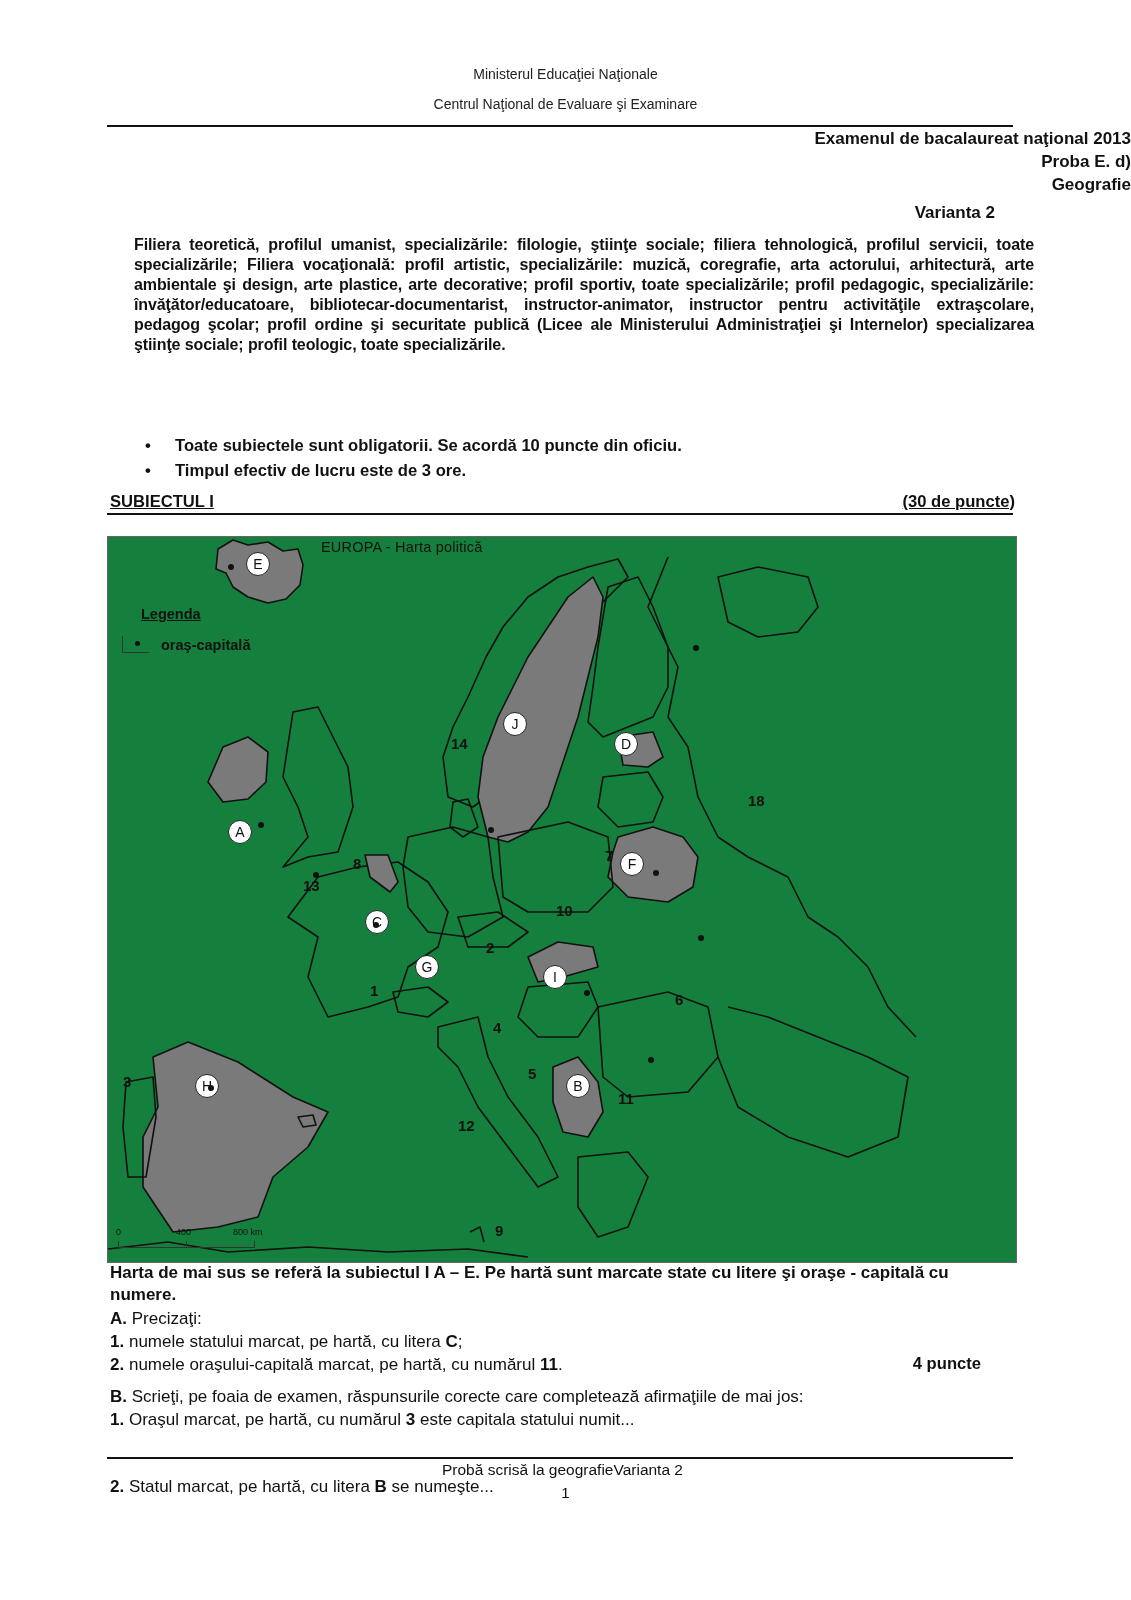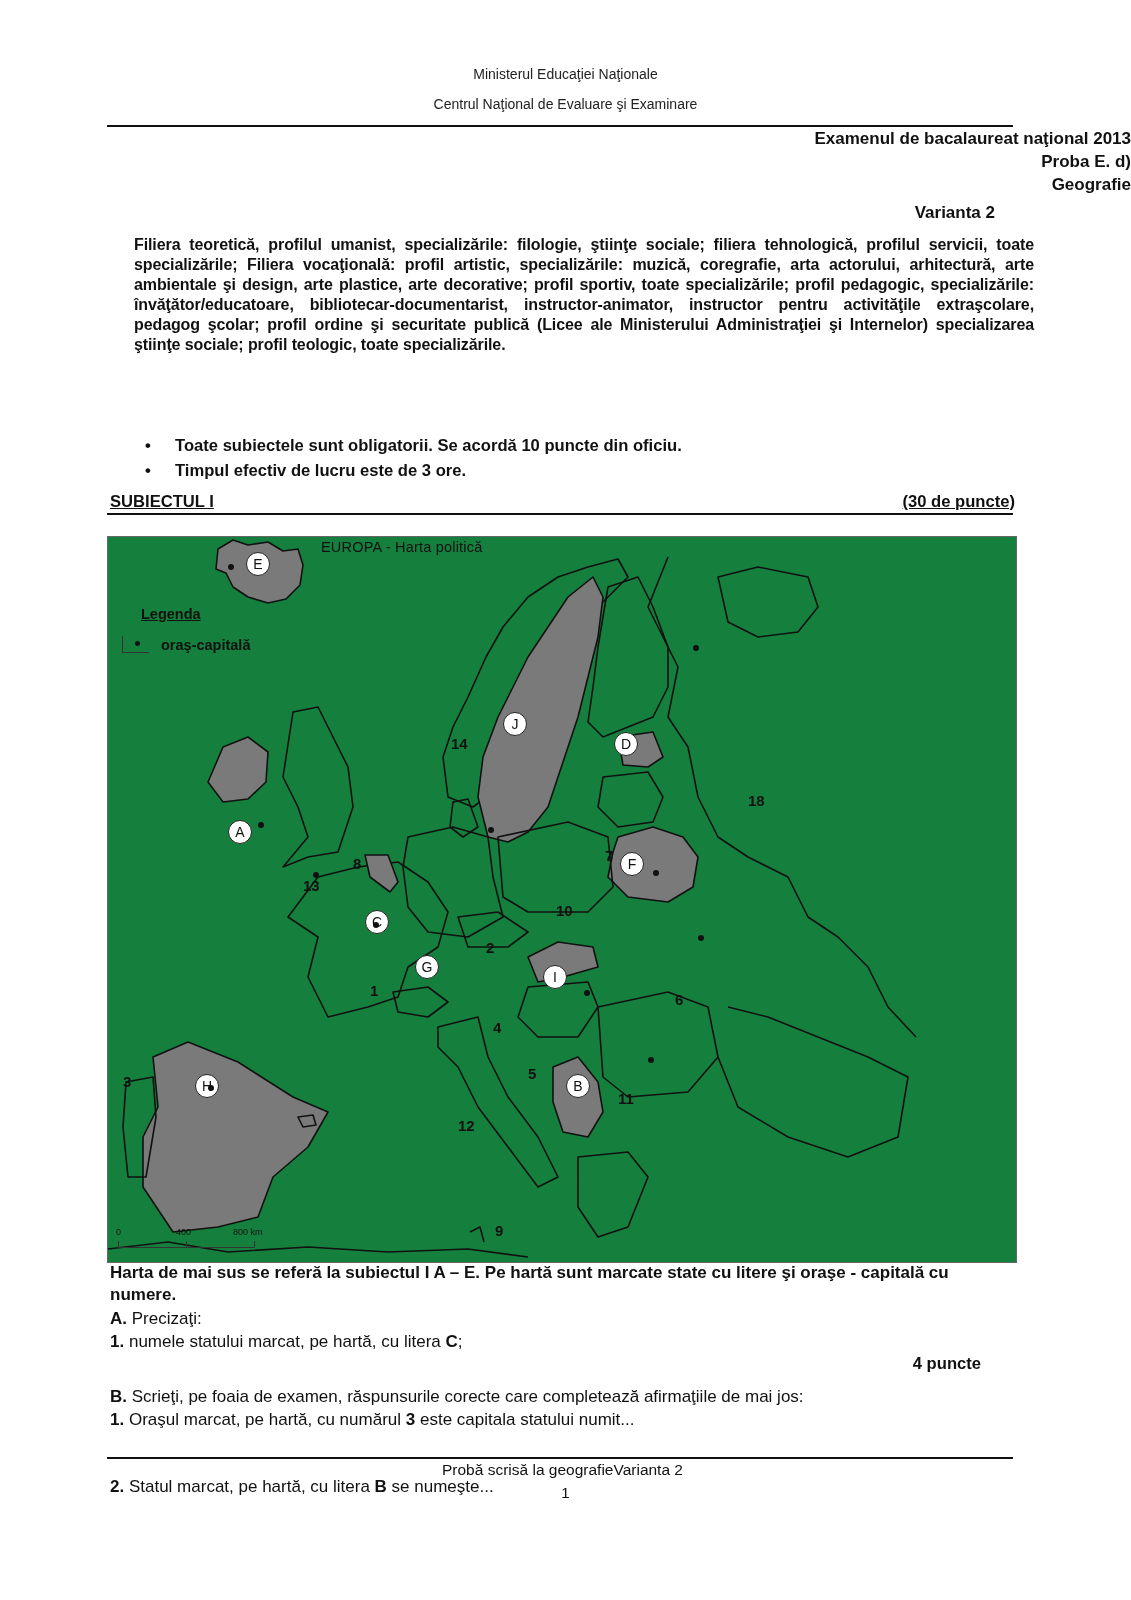--- a/index.html
+++ b/index.html
@@ -197,20 +197,23 @@
   </div>
 
   <div class="q qbold" style="top:1262px;width:905px">Harta de mai sus se referă la subiectul I A – E. Pe hartă sunt marcate state cu litere şi oraşe - capitală cu numere.</div>
 
   <div class="q" style="top:1308px">
     <b>A.</b> <span>Precizaţi:</span>
   </div>
   <div class="q" style="top:1331px">
     <b>1.</b> <span>numele statului marcat, pe hartă, cu litera </span><b>C</b><span>;</span>
   </div>
+  <div class="q" style="top:1354px">
+    <b>2.</b> <span>numele oraşului-capitală marcat, pe hartă, cu numărul </span><b>11</b><span>.</span>
+  </div>
   <div class="pts" style="top:1354px">4 puncte</div>
 
   <div class="q" style="top:1386px">
     <b>B.</b> <span>Scrieţi, pe foaia de examen, răspunsurile corecte care completează afirmaţiile de mai jos:</span>
   </div>
   <div class="q" style="top:1409px">
     <b>1.</b> <span>Oraşul marcat, pe hartă, cu numărul </span><b>3</b><span> este capitala statului numit...</span>
   </div>
   <div class="q" style="top:1476px">
     <b>2.</b> <span>Statul marcat, pe hartă, cu litera </span><b>B</b><span> se numeşte...</span>

